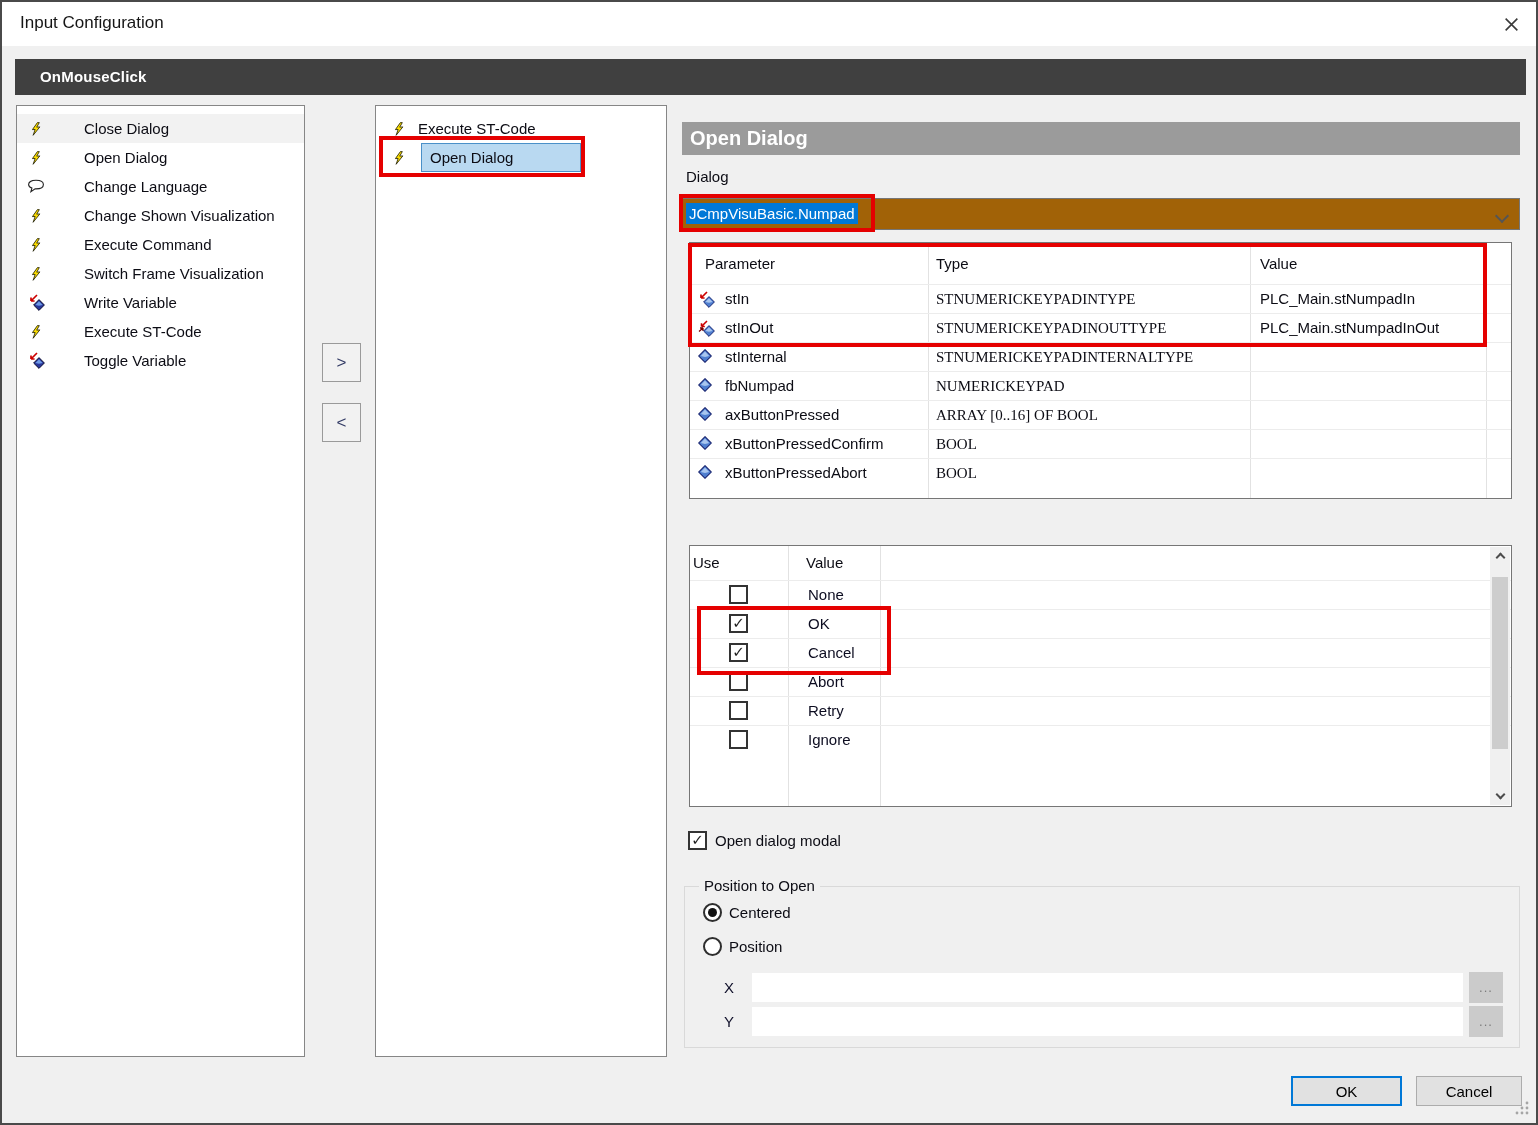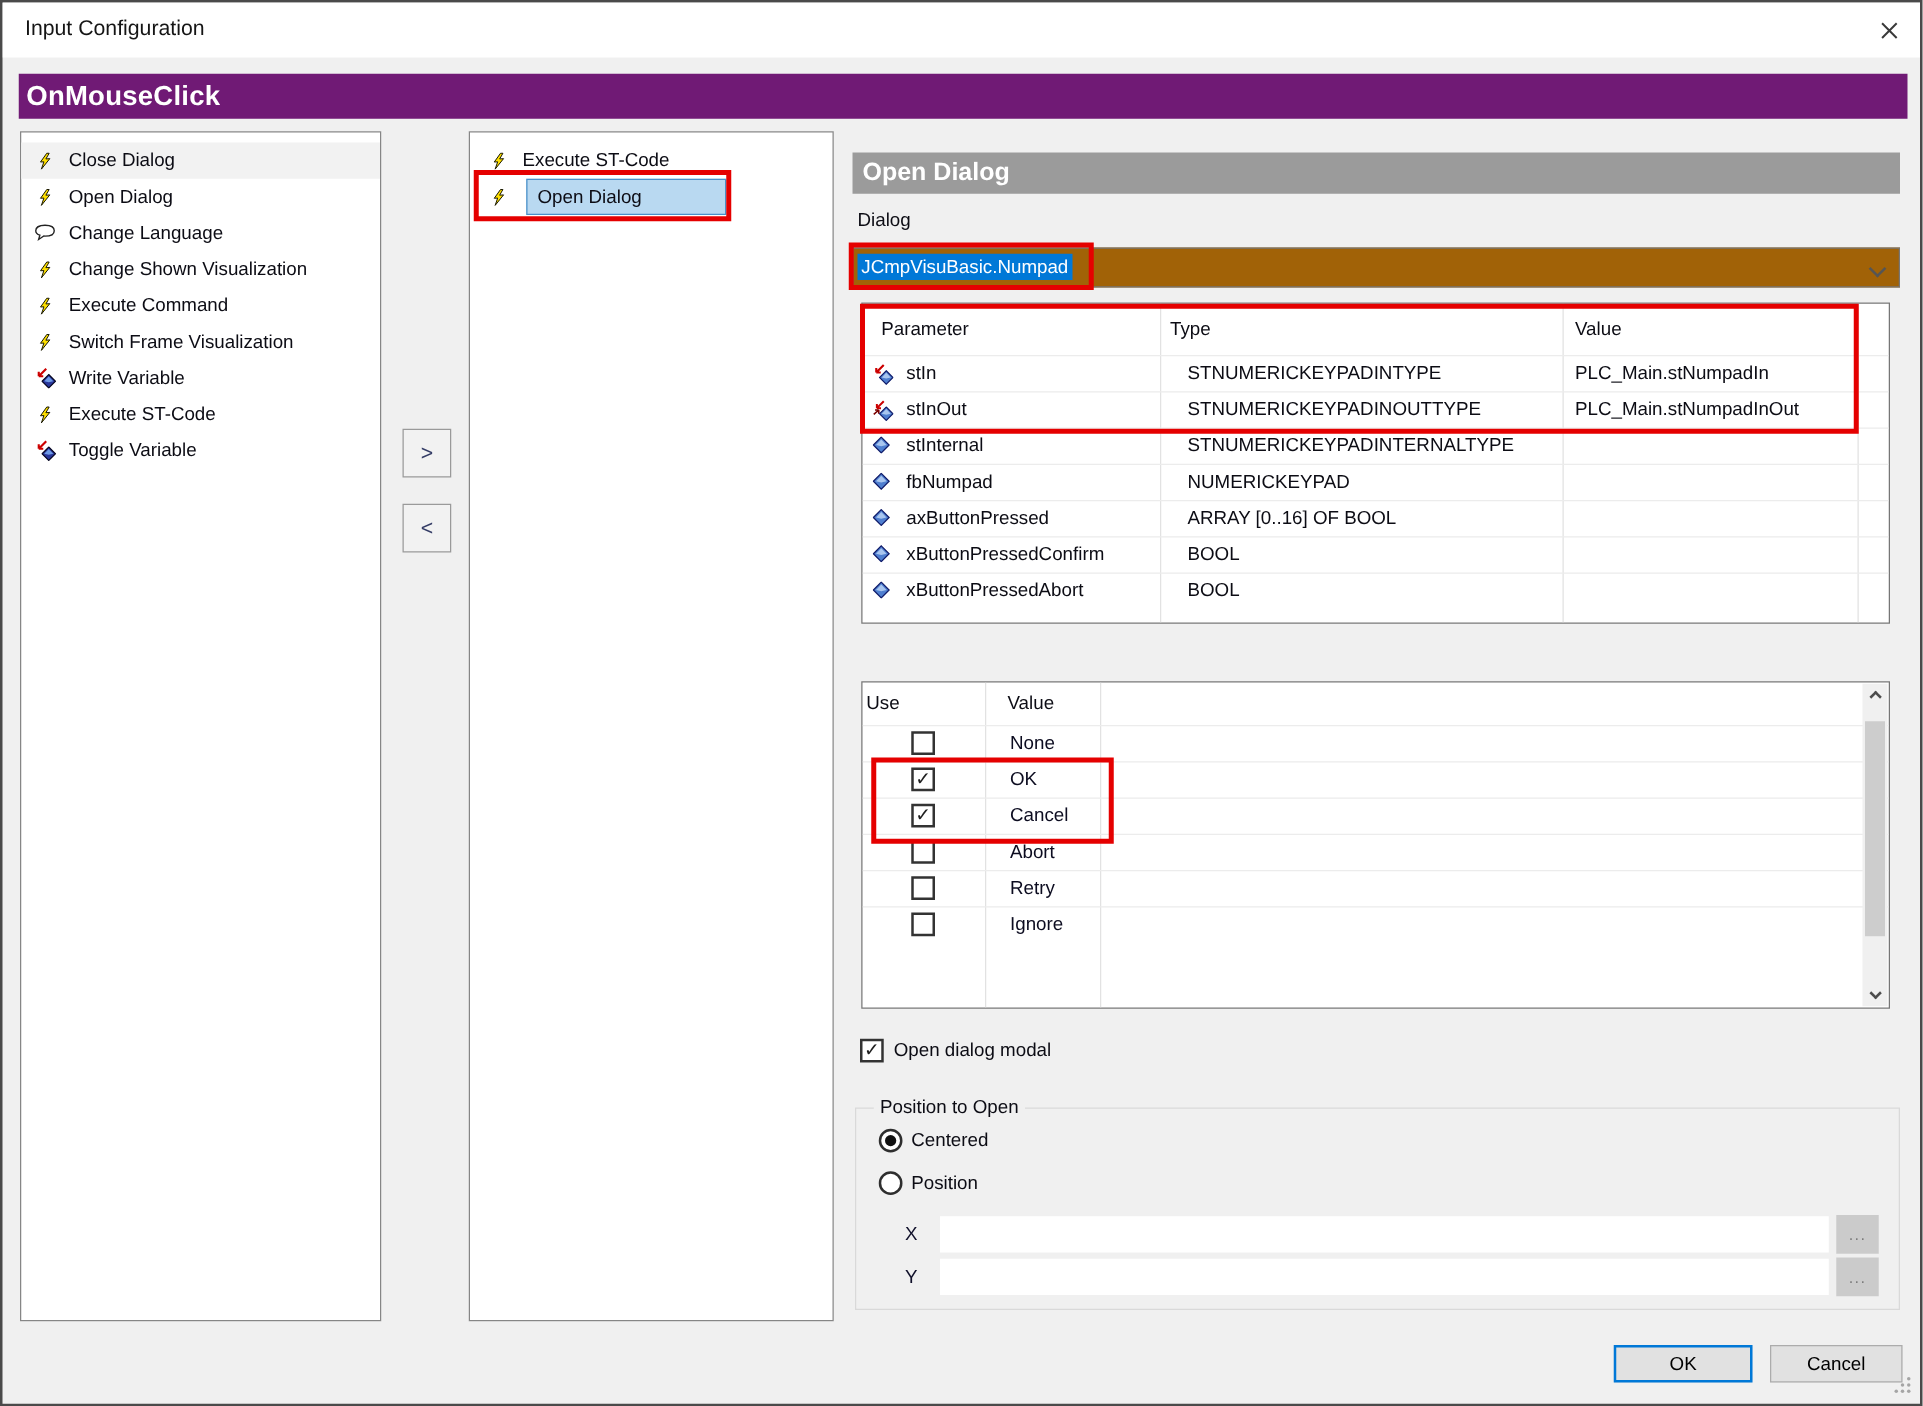--- a/index.html
+++ b/index.html
@@ -6,28 +6,28 @@
   html,body { width:1538px; height:1125px; background:#fff; }
   body { font-family:"Liberation Sans","DejaVu Sans",sans-serif; font-size:15px; color:#0c0c14; }
   .window { position:absolute; left:0; top:0; width:1538px; height:1125px; background:#f0f0f0; border:2px solid #4a4a4a; overflow:hidden; }
 
   
   .titlebar { position:absolute; left:0; top:0; width:100%; height:44px; background:#fff; }
   .title { position:absolute; left:18px; top:11px; font-size:17px; color:#151515; }
   .close-btn { position:absolute; right:8px; top:5px; width:34px; height:34px; display:flex; align-items:center; justify-content:center; cursor:pointer; }
 
   
-  .event-header { position:absolute; left:13px; top:57px; width:1511px; height:36px; background:#701a75; color:#fff; font-weight:bold; font-size:22px; line-height:36px; padding-left:6px; letter-spacing:.2px; }
+  .event-header { position:absolute; left:13px; top:57px; width:1511px; height:36px; background:#404040; color:#fff; font-weight:bold; font-size:15px; line-height:36px; padding-left:25px; letter-spacing:.2px; }
   .detail-header { position:absolute; left:680px; top:120px; width:838px; height:33px; background:#9b9b9b; color:#fff; font-weight:bold; font-size:20px; line-height:33px; padding-left:8px; }
 
   
   .panel { position:absolute; background:#fff; border:1px solid #868686; }
   .left-panel { left:14px; top:103px; width:289px; height:952px; padding-top:8px; }
   .mid-panel  { left:373px; top:103px; width:292px; height:952px; padding-top:8px; }
-  .lrow { height:29px; display:flex; align-items:center; padding-left:10px; }
+  .lrow { height:29px; display:flex; align-items:center; padding-left:10px;gap:29px; }
   .lrow.hl { background:#f2f2f2; }
   .mrow { height:29px; display:flex; align-items:center; padding-left:14px; }
   .ic { width:18px; height:17px; margin-right:10px; display:inline-flex; align-items:center; justify-content:center; flex:0 0 18px; }
   .lbl { white-space:nowrap; }
   .sel-wrap { display:inline-block; height:29px; line-height:27px; padding:0 8px; margin-left:3px; min-width:160px; }
   .sel-wrap.selected { background:#b9d9f1; border:1px solid #4a90c8; }
 
   
   .mvbtn { position:absolute; left:320px; width:39px; height:39px; background:#f2f2f2; border:1px solid #9a9a9a; font-size:17px; color:#343c66; text-align:center; font-family:inherit; cursor:pointer; }
   #mv-add { top:341px; } #mv-rem { top:401px; }
@@ -41,21 +41,21 @@
 
   
   .ptable { position:absolute; left:687px; top:240px; width:823px; height:257px; background:#fff; border:1px solid #767676; overflow:hidden; }
   .vline { position:absolute; top:0; bottom:0; width:1px; background:#e2e2e2; }
   .phead { position:absolute; left:0; right:0; top:0; height:41px; }
   .phead span { position:absolute; line-height:41px; }
   .ph1 { left:15px; } .ph2 { left:246px; } .ph3 { left:570px; }
   .prow { position:absolute; left:0; right:0; height:29px; border-top:1px solid #ececec; }
   .prow .ric { position:absolute; left:8px; top:6px; width:18px; height:17px; }
   .prow span.cell { position:absolute; line-height:28px; white-space:nowrap; }
-  .pc1 { left:35px; } .pc2 { left:260px; } .pc3 { left:570px; }
+  .pc1 { left:35px; } .pc2 { left:246px;font-family:Liberation Serif, serif; } .pc3 { left:570px; }
 
   
   .update-line { position:absolute; left:687px; top:513px; height:24px; display:flex; align-items:center; gap:8px; }
 
   
   .rtable { position:absolute; left:687px; top:543px; width:823px; height:262px; background:#fff; border:1px solid #767676; overflow:hidden; }
   .rhead { height:34px; position:relative; }
   .rhead span { position:absolute; line-height:34px; }
   .rh1 { left:3px; } .rh2 { left:116px; }
   .rrow { height:29px; position:relative; border-top:1px solid #ececec; }

